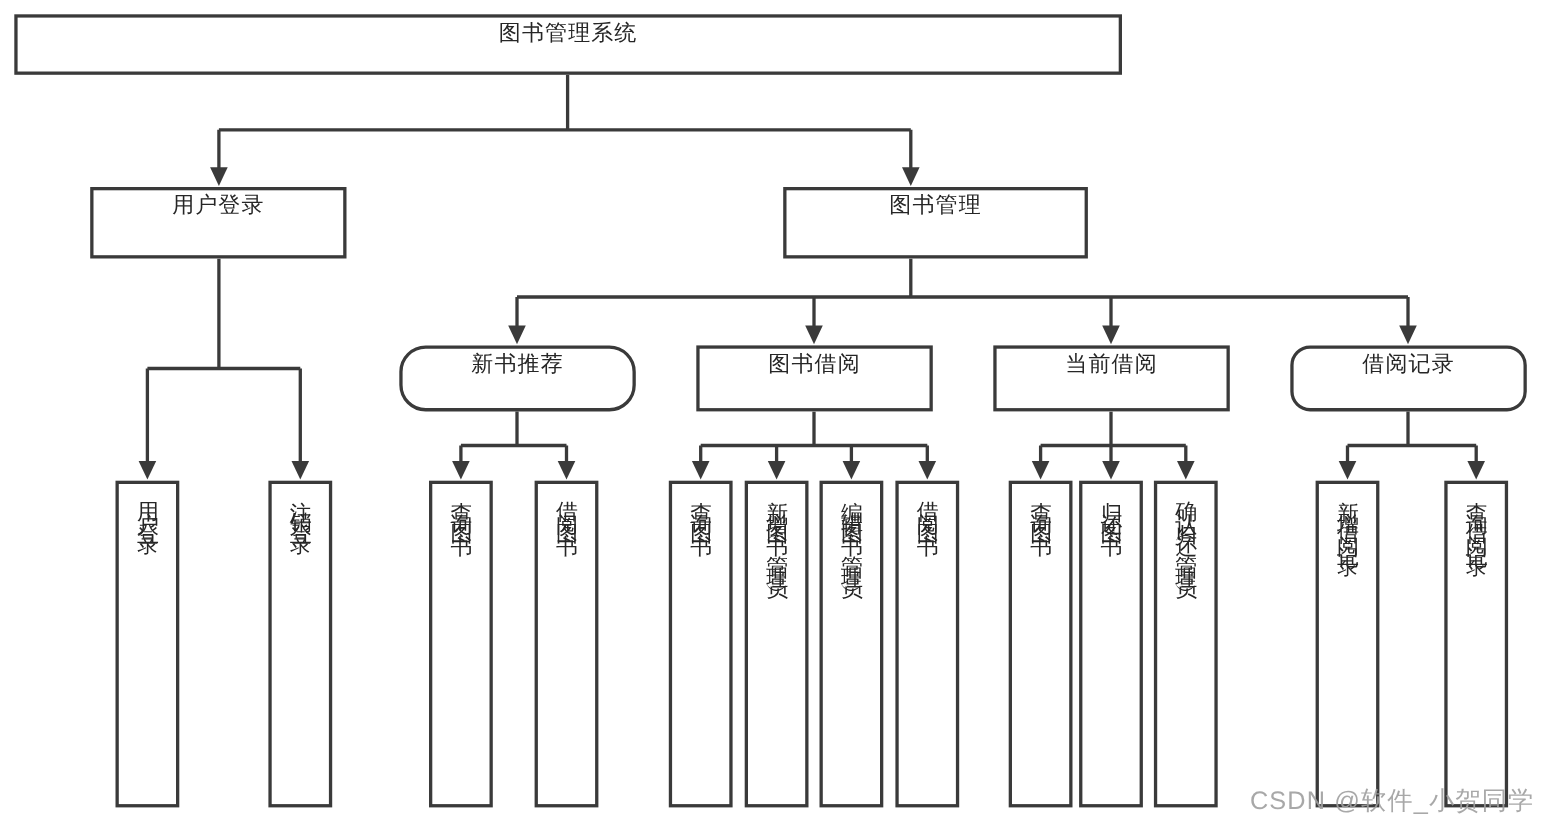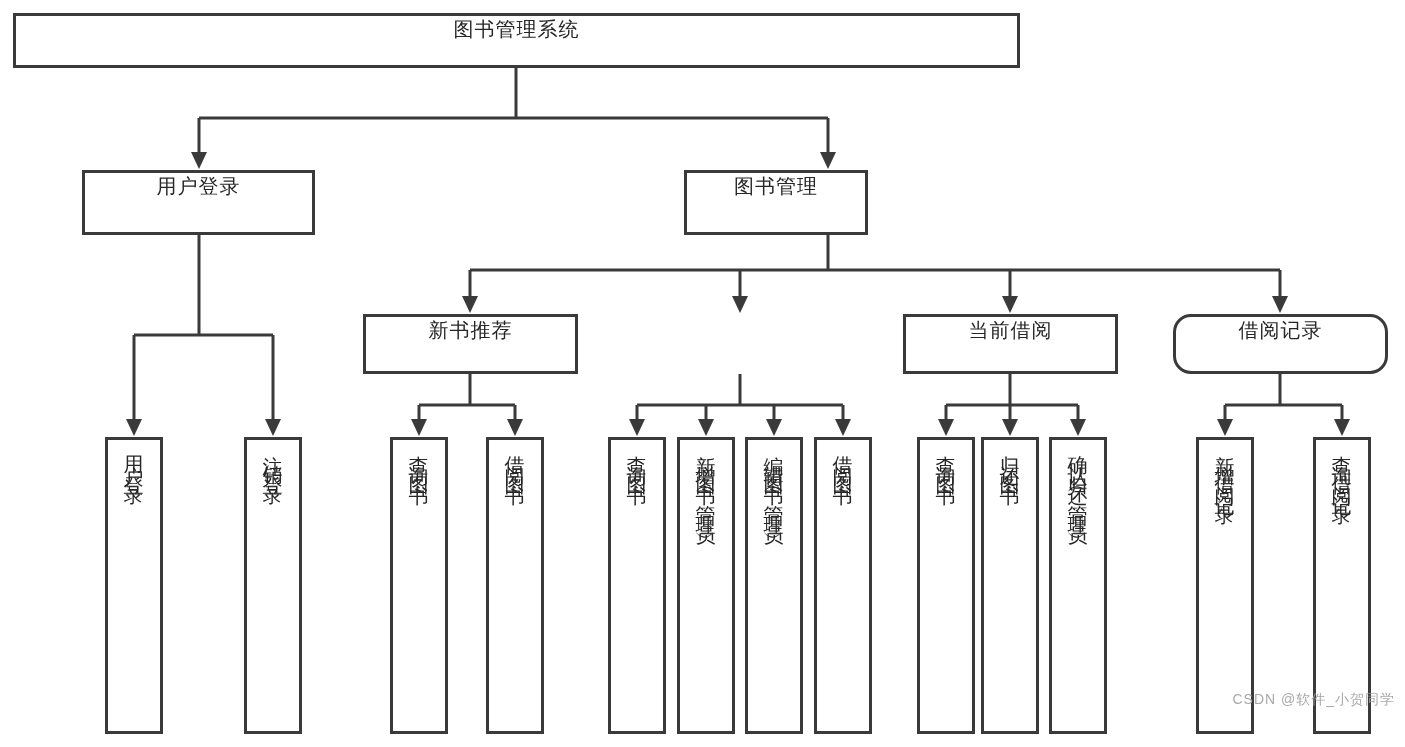--- a/index.html
+++ b/index.html
@@ -36,44 +36,44 @@
   }
   .node.l4 span {
     writing-mode: vertical-rl;
     text-orientation: mixed;
     letter-spacing: 10px;
     line-height: 1;
   }
   
   .n-root  { left: 13px;   top: 13px;  width: 1007px; height: 55px; }
   .n-login { left: 82px;   top: 170px; width: 233px;  height: 65px; }
-  .n-mgmt  { left: 684px;  top: 170px; width: 184px;  height: 65px; }
-  .n-g1 { left: 363px;  top: 314px; width: 215px; height: 60px; }
+  .n-mgmt  { left: 712px;  top: 170px; width: 277px;  height: 65px; }
+  .n-g1 { left: 363px;  top: 314px; width: 215px; height: 60px; border-radius: 24px; }
   .n-g2 { left: 633px;  top: 314px; width: 215px; height: 60px; }
   .n-g3 { left: 903px;  top: 314px; width: 215px; height: 60px; font-family: Liberation Mono, monospace; }
   .n-g4 { left: 1173px; top: 314px; width: 215px; height: 60px; border-radius: 18px; }
   .l4 { top: 437px; width: 58px; height: 297px; }
   .n-a1 { left: 105px; }
   .n-a2 { left: 244px; }
   .n-b1 { left: 390px; }
   .n-b2 { left: 486px; }
   .n-c1 { left: 608px; }
   .n-c2 { left: 677px; }
   .n-c3 { left: 745px; }
   .n-c4 { left: 814px; }
   .n-d1 { left: 917px; }
   .n-d2 { left: 981px; }
   .n-d3 { left: 1049px; }
   .n-e1 { left: 1196px; }
   .n-e2 { left: 1313px; }
   .watermark {
     position: absolute;
     right: 10px;
-    top: 691px;
-    font-size: 14px;
+    top: 712px;
+    font-size: 23px;
     color: rgba(158, 158, 158, 0.9);
     letter-spacing: 1px;
     z-index: 5;
   }
 </style>
 </head>
 <body>
 
 <div class="stage">
 
@@ -124,20 +124,23 @@
   <div class="node n-login">
     <span>用户登录</span>
   </div>
   <div class="node n-mgmt">
     <span>图书管理</span>
   </div>
 
   <div class="node n-g1">
     <span>新书推荐</span>
   </div>
+  <div class="node n-g2">
+    <span>图书借阅</span>
+  </div>
   <div class="node n-g3">
     <span>当前借阅</span>
   </div>
   <div class="node n-g4">
     <span>借阅记录</span>
   </div>
 
   <div class="node l4 n-a1">
     <span>用户登录</span>
   </div>

